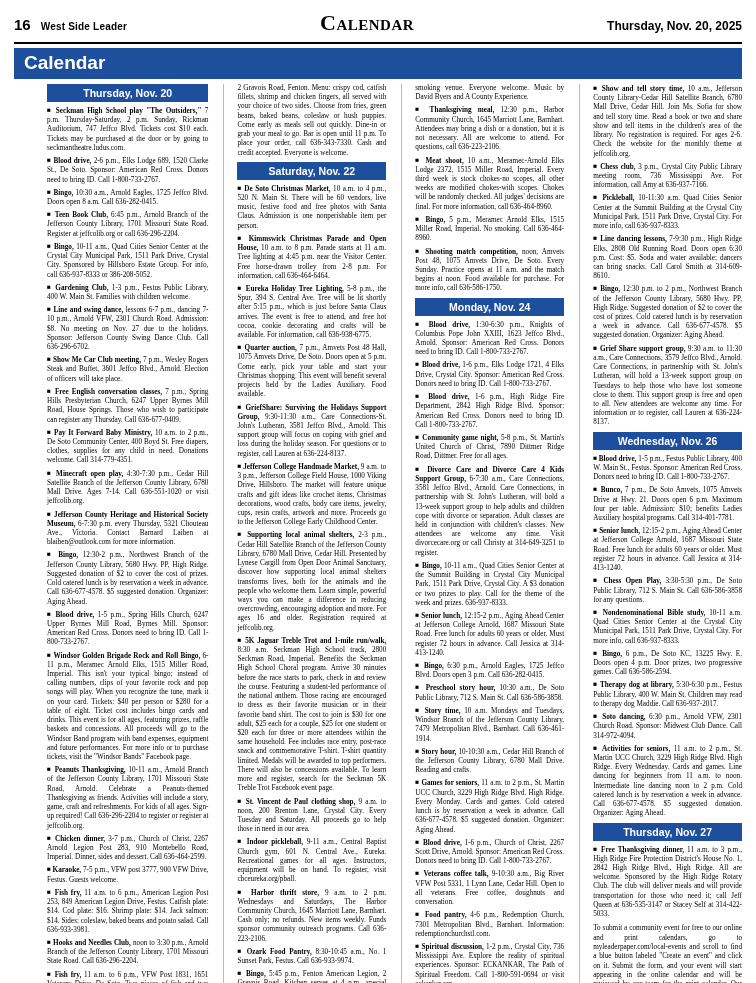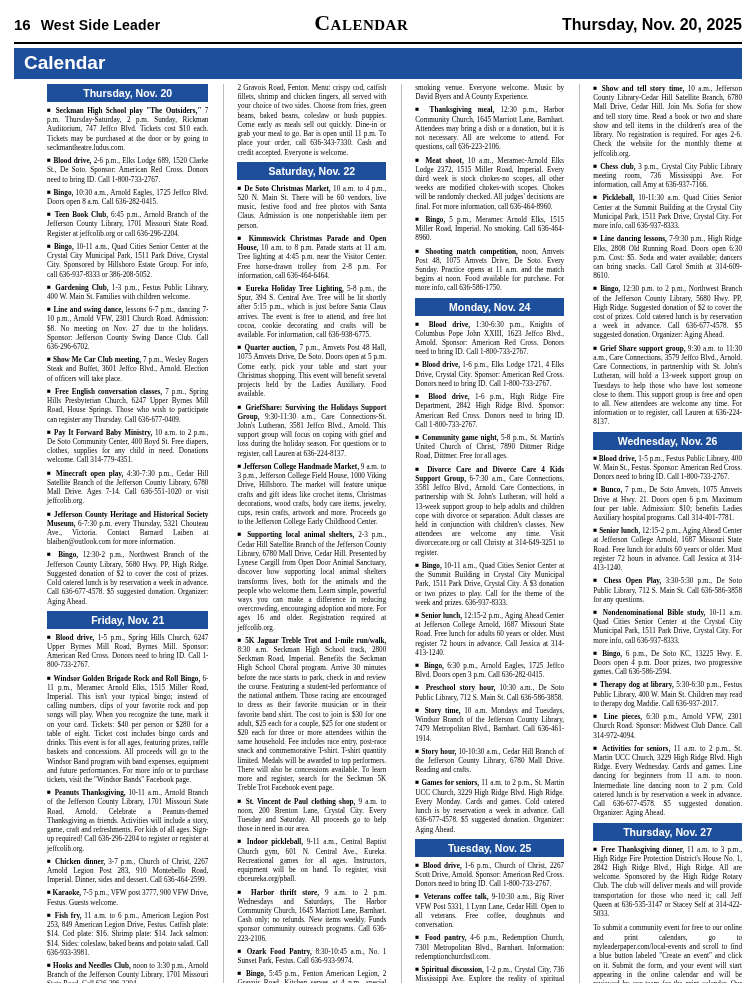--- a/index.html
+++ b/index.html
@@ -9,23 +9,23 @@
     background: #ffffff;
     font-family: "Liberation Serif", serif;
     color: #000;
   }
   .page { width:756px; min-height:983px; padding: 10px 14px 8px 14px; position:relative; }
 
   
   .masthead { display:flex; align-items:baseline; justify-content:space-between; padding-bottom:4px; }
   .mh-left { display:flex; align-items:baseline; gap:10px; }
   .mh-page { font-family:"Liberation Sans", sans-serif; font-weight:bold; font-size:15px; }
-  .mh-paper { font-family:"Liberation Sans", sans-serif; font-weight:bold; font-size:14px; letter-spacing:0.2px;}
+  .mh-paper { font-family:"Liberation Sans", sans-serif; font-weight:bold; font-size:10px; letter-spacing:0.2px;}
   .mh-center { font-family:"Liberation Serif", serif; font-size:22px; font-variant:small-caps; font-weight:bold; letter-spacing:0.5px; }
-  .mh-right { font-family:"Liberation Sans", sans-serif; font-weight:bold; font-size:16px; }
+  .mh-right { font-family:"Liberation Sans", sans-serif; font-weight:bold; font-size:12px; }
   .mh-rule { border-top:2px solid #000; margin-top:2px; }
 
   
   .section-banner {
     background:#1d4f9c; color:#fff; font-family:"Liberation Sans", sans-serif;
     font-weight:bold; font-size:19px; padding:4px 10px; margin-top:4px;
   }
   .banner-rule { border-bottom:1px solid #1d4f9c; margin-bottom:4px; }
 
   
@@ -76,21 +76,20 @@
         <p class="item"><span class="bullet">■ </span><span class="lead">Teen Book Club,</span><span> 6:45 p.m., Arnold Branch of the Jefferson County Library, 1701 Missouri State Road. Register at jeffcolib.org or call 636-296-2204.</span></p>
         <p class="item"><span class="bullet">■ </span><span class="lead">Bingo,</span><span> 10-11 a.m., Quad Cities Senior Center at the Crystal City Municipal Park, 1511 Park Drive, Crystal City. Sponsored by Hillsboro Estate Group. For info, call 636-937-8333 or 386-208-5052.</span></p>
         <p class="item"><span class="bullet">■ </span><span class="lead">Gardening Club,</span><span> 1-3 p.m., Festus Public Library, 400 W. Main St. Families with children welcome.</span></p>
         <p class="item"><span class="bullet">■ </span><span class="lead">Line and swing dance,</span><span> lessons 6-7 p.m., dancing 7-10 p.m., Arnold VFW, 2301 Church Road. Admission: $8. No meeting on Nov. 27 due to the holidays. Sponsor: Jefferson County Swing Dance Club. Call 636-296-6702.</span></p>
         <p class="item"><span class="bullet">■ </span><span class="lead">Show Me Car Club meeting,</span><span> 7 p.m., Wesley Rogers Steak and Buffet, 3601 Jeffco Blvd., Arnold. Election of officers will take place.</span></p>
         <p class="item"><span class="bullet">■ </span><span class="lead">Free English conversation classes,</span><span> 7 p.m., Spring Hills Presbyterian Church, 6247 Upper Byrnes Mill Road, House Springs. Those who wish to participate can register any Thursday. Call 636-677-0409.</span></p>
         <p class="item"><span class="bullet">■ </span><span class="lead">Pay It Forward Baby Ministry,</span><span> 10 a.m. to 2 p.m., De Soto Community Center, 400 Boyd St. Free diapers, clothes, supplies for any child in need. Donations welcome. Call 314-779-4351.</span></p>
         <p class="item"><span class="bullet">■ </span><span class="lead">Minecraft open play,</span><span> 4:30-7:30 p.m., Cedar Hill Satellite Branch of the Jefferson County Library, 6780 Mall Drive. Ages 7-14. Call 636-551-1020 or visit jeffcolib.org.</span></p>
         <p class="item"><span class="bullet">■ </span><span class="lead">Jefferson County Heritage and Historical Society Museum,</span><span> 6-7:30 p.m. every Thursday, 5321 Chouteau Ave., Victoria. Contact Barnard Laiben at blaiben@outlook.com for more information.</span></p>
         <p class="item"><span class="bullet">■ </span><span class="lead">Bingo,</span><span> 12:30-2 p.m., Northwest Branch of the Jefferson County Library, 5680 Hwy. PP, High Ridge. Suggested donation of $2 to cover the cost of prizes. Cold catered lunch is by reservation a week in advance. Call 636-677-4578. $5 suggested donation. Organizer: Aging Ahead.</span></p>
-        <div class="daybar">Friday, Nov. 21</div>
         <p class="item"><span class="bullet">■ </span><span class="lead">Blood drive,</span><span> 1-5 p.m., Spring Hills Church, 6247 Upper Byrnes Mill Road, Byrnes Mill. Sponsor: American Red Cross. Donors need to bring ID. Call 1-800-733-2767.</span></p>
         <p class="item"><span class="bullet">■ </span><span class="lead">Windsor Golden Brigade Rock and Roll Bingo,</span><span> 6-11 p.m., Meramec Arnold Elks, 1515 Miller Road, Imperial. This isn't your typical bingo; instead of calling numbers, clips of your favorite rock and pop songs will play. When you recognize the tune, mark it on your card. Tickets: $40 per person or $280 for a table of eight. Ticket cost includes bingo cards and drinks. This event is for all ages, featuring prizes, raffle baskets and concessions. All proceeds will go to the Windsor Band program with band expenses, equipment and future performances. For more info or to purchase tickets, visit the "Windsor Bands" Facebook page.</span></p>
         <p class="item"><span class="bullet">■ </span><span class="lead">Peanuts Thanksgiving,</span><span> 10-11 a.m., Arnold Branch of the Jefferson County Library, 1701 Missouri State Road, Arnold. Celebrate a Peanuts-themed Thanksgiving as friends. Activities will include a story, game, craft and refreshments. For kids of all ages. Sign-up required! Call 636-296-2204 to register or register at jeffcolib.org.</span></p>
         <p class="item"><span class="bullet">■ </span><span class="lead">Chicken dinner,</span><span> 3-7 p.m., Church of Christ, 2267 Arnold Legion Post 283, 910 Montebello Road, Imperial. Dinner, sides and dessert. Call 636-464-2599.</span></p>
         <p class="item"><span class="bullet">■ </span><span class="lead">Karaoke,</span><span> 7-5 p.m., VFW post 3777, 900 VFW Drive, Festus. Guests welcome.</span></p>
         <p class="item"><span class="bullet">■ </span><span class="lead">Fish fry,</span><span> 11 a.m. to 6 p.m., American Legion Post 253, 849 American Legion Drive, Festus. Catfish plate: $14. Cod plate: $16. Shrimp plate: $14. Jack salmon: $14. Sides: coleslaw, baked beans and potato salad. Call 636-933-3981.</span></p>
         <p class="item"><span class="bullet">■ </span><span class="lead">Hooks and Needles Club,</span><span> noon to 3:30 p.m., Arnold Branch of the Jefferson County Library, 1701 Missouri State Road. Call 636-296-2204.</span></p>
         <p class="item"><span class="bullet">■ </span><span class="lead">Fish fry,</span><span> 11 a.m. to 6 p.m., VFW Post 1831, 1651 Veterans Drive, De Soto. Two pieces of fish and two sides for $11. Dine-in or carry out. For questions, call 636-586-9765.</span></p>
         <p class="item"><span class="bullet">■ </span><span class="lead">Fish fry,</span><span> 3-7 p.m., American Legion Post 400,</span></p>
       </div>
@@ -124,21 +123,20 @@
         <p class="item"><span class="bullet">■ </span><span class="lead">Blood drive,</span><span> 1-6 p.m., High Ridge Fire Department, 2842 High Ridge Blvd. Sponsor: American Red Cross. Donors need to bring ID. Call 1-800-733-2767.</span></p>
         <p class="item"><span class="bullet">■ </span><span class="lead">Community game night,</span><span> 5-8 p.m., St. Martin's United Church of Christ, 7890 Dittmer Ridge Road, Dittmer. Free for all ages.</span></p>
         <p class="item"><span class="bullet">■ </span><span class="lead">Divorce Care and Divorce Care 4 Kids Support Group,</span><span> 6-7:30 a.m., Care Connections, 3581 Jeffco Blvd., Arnold. Care Connections, in partnership with St. John's Lutheran, will hold a 13-week support group to help adults and children cope with divorce or separation. Adult classes are held in conjunction with children's classes. New attendees are welcome any time. Visit divorcecare.org or call Christy at 314-649-3251 to register.</span></p>
         <p class="item"><span class="bullet">■ </span><span class="lead">Bingo,</span><span> 10-11 a.m., Quad Cities Senior Center at the Summit Building in Crystal City Municipal Park, 1511 Park Drive, Crystal City. A $3 donation or two prizes to play. Call for the theme of the week and prizes. 636-937-8333.</span></p>
         <p class="item"><span class="bullet">■ </span><span class="lead">Senior lunch,</span><span> 12:15-2 p.m., Aging Ahead Center at Jefferson College Arnold, 1687 Missouri State Road. Free lunch for adults 60 years or older. Must register 72 hours in advance. Call Jessica at 314-413-1240.</span></p>
         <p class="item"><span class="bullet">■ </span><span class="lead">Bingo,</span><span> 6:30 p.m., Arnold Eagles, 1725 Jeffco Blvd. Doors open 3 p.m. Call 636-282-0415.</span></p>
         <p class="item"><span class="bullet">■ </span><span class="lead">Preschool story hour,</span><span> 10:30 a.m., De Soto Public Library, 712 S. Main St. Call 636-586-3858.</span></p>
         <p class="item"><span class="bullet">■ </span><span class="lead">Story time,</span><span> 10 a.m. Mondays and Tuesdays, Windsor Branch of the Jefferson County Library, 7479 Metropolitan Blvd., Barnhart. Call 636-461-1914.</span></p>
         <p class="item"><span class="bullet">■ </span><span class="lead">Story hour,</span><span> 10-10:30 a.m., Cedar Hill Branch of the Jefferson County Library, 6780 Mall Drive. Reading and crafts.</span></p>
         <p class="item"><span class="bullet">■ </span><span class="lead">Games for seniors,</span><span> 11 a.m. to 2 p.m., St. Martin UCC Church, 3229 High Ridge Blvd. High Ridge. Every Monday. Cards and games. Cold catered lunch is by reservation a week in advance. Call 636-677-4578. $5 suggested donation. Organizer: Aging Ahead.</span></p>
-        <div class="daybar">Tuesday, Nov. 25</div>
         <p class="item"><span class="bullet">■ </span><span class="lead">Blood drive,</span><span> 1-6 p.m., Church of Christ, 2267 Scott Drive, Arnold. Sponsor: American Red Cross. Donors need to bring ID. Call 1-800-733-2767.</span></p>
         <p class="item"><span class="bullet">■ </span><span class="lead">Veterans coffee talk,</span><span> 9-10:30 a.m., Big River VFW Post 5331, 1 Lynn Lane, Cedar Hill. Open to all veterans. Free coffee, doughnuts and conversation.</span></p>
         <p class="item"><span class="bullet">■ </span><span class="lead">Food pantry,</span><span> 4-6 p.m., Redemption Church, 7301 Metropolitan Blvd., Barnhart. Information: redemptionchurchstl.com.</span></p>
         <p class="item"><span class="bullet">■ </span><span class="lead">Spiritual discussion,</span><span> 1-2 p.m., Crystal City, 736 Mississippi Ave. Explore the reality of spiritual experiences. Sponsor: ECKANKAR, The Path of Spiritual Freedom. Call 1-800-591-0694 or visit eckankar.org.</span></p>
         <p class="item"><span class="bullet">■ </span><span class="lead">Stretch exercise,</span><span> 10:30 -11:30 a.m., Quad Cities Senior Center at the Crystal City Municipal Park, 1511 Park Drive, Crystal City. 636-937-8333.</span></p>
       </div>
       <div class="col">
         <p class="item"><span class="bullet">■ </span><span class="lead">Show and tell story time,</span><span> 10 a.m., Jefferson County Library-Cedar Hill Satellite Branch, 6780 Mall Drive, Cedar Hill. Join Ms. Sofia for show and tell story time. Read a book or two and share show and tell items in the children's area of the library. No registration is required. For ages 2-6. Check the website for the monthly theme at jeffcolib.org.</span></p>
         <p class="item"><span class="bullet">■ </span><span class="lead">Chess club,</span><span> 3 p.m., Crystal City Public Library meeting room, 736 Mississippi Ave. For information, call Amy at 636-937-7166.</span></p>
         <p class="item"><span class="bullet">■ </span><span class="lead">Pickleball,</span><span> 10-11:30 a.m. Quad Cities Senior Center at the Summit Building at the Crystal City Municipal Park, 1511 Park Drive, Crystal City. For more info, call 636-937-8333.</span></p>
@@ -146,21 +144,21 @@
         <p class="item"><span class="bullet">■ </span><span class="lead">Bingo,</span><span> 12:30 p.m. to 2 p.m., Northwest Branch of the Jefferson County Library, 5680 Hwy. PP, High Ridge. Suggested donation of $2 to cover the cost of prizes. Cold catered lunch is by reservation a week in advance. Call 636-677-4578. $5 suggested donation. Organizer: Aging Ahead.</span></p>
         <p class="item"><span class="bullet">■ </span><span class="lead">Grief Share support group,</span><span> 9:30 a.m. to 11:30 a.m., Care Connections, 3579 Jeffco Blvd., Arnold. Care Connections, in partnership with St. John's Lutheran, will hold a 13-week support group on Tuesdays to help those who have lost someone close to them. This support group is free and open to all. New attendees are welcome any time. For information or to register, call Lauren at 636-224-8137.</span></p>
         <div class="daybar">Wednesday, Nov. 26</div>
         <p class="item"><span class="bullet">■ </span><span class="lead">Blood drive,</span><span> 1-5 p.m., Festus Public Library, 400 W. Main St., Festus. Sponsor: American Red Cross. Donors need to bring ID. Call 1-800-733-2767.</span></p>
         <p class="item"><span class="bullet">■ </span><span class="lead">Bunco,</span><span> 7 p.m., De Soto Amvets, 1075 Amvets Drive at Hwy. 21. Doors open 6 p.m. Maximum four per table. Admission: $10; benefits Ladies Auxiliary hospital programs. Call 314-401-7781.</span></p>
         <p class="item"><span class="bullet">■ </span><span class="lead">Senior lunch,</span><span> 12:15-2 p.m., Aging Ahead Center at Jefferson College Arnold, 1687 Missouri State Road. Free lunch for adults 60 years or older. Must register 72 hours in advance. Call Jessica at 314-413-1240.</span></p>
         <p class="item"><span class="bullet">■ </span><span class="lead">Chess Open Play,</span><span> 3:30-5:30 p.m., De Soto Public Library, 712 S. Main St. Call 636-586-3858 for any questions.</span></p>
         <p class="item"><span class="bullet">■ </span><span class="lead">Nondenominational Bible study,</span><span> 10-11 a.m. Quad Cities Senior Center at the Crystal City Municipal Park, 1511 Park Drive, Crystal City. For more info, call 636-937-8333.</span></p>
         <p class="item"><span class="bullet">■ </span><span class="lead">Bingo,</span><span> 6 p.m., De Soto KC, 13225 Hwy. E. Doors open 4 p.m. Door prizes, two progressive games. Call 636-586-2594.</span></p>
         <p class="item"><span class="bullet">■ </span><span class="lead">Therapy dog at library,</span><span> 5:30-6:30 p.m., Festus Public Library, 400 W. Main St. Children may read to therapy dog Maddie. Call 636-937-2017.</span></p>
-        <p class="item"><span class="bullet">■ </span><span class="lead">Line pieces,</span><span> 6:30 p.m., Arnold VFW, 2301 Church Road. Sponsor: Midwest Club Dance. Call 314-972-4094.</span></p>
+        <p class="item"><span class="bullet">■ </span><span class="lead">Soto dancing,</span><span> 6:30 p.m., Arnold VFW, 2301 Church Road. Sponsor: Midwest Club Dance. Call 314-972-4094.</span></p>
         <p class="item"><span class="bullet">■ </span><span class="lead">Activities for seniors,</span><span> 11 a.m. to 2 p.m., St. Martin UCC Church, 3229 High Ridge Blvd. High Ridge. Every Wednesday. Cards and games. Line dancing for beginners from 11 a.m. to noon. Intermediate line dancing noon to 2 p.m. Cold catered lunch is by reservation a week in advance. Call 636-677-4578. $5 suggested donation. Organizer: Aging Ahead.</span></p>
         <div class="daybar">Thursday, Nov. 27</div>
         <p class="item"><span class="bullet">■ </span><span class="lead">Free Thanksgiving dinner,</span><span> 11 a.m. to 3 p.m., High Ridge Fire Protection District's House No. 1, 2842 High Ridge Blvd., High Ridge. All are welcome. Sponsored by the High Ridge Rotary Club. The club will deliver meals and will provide transportation for those who need it; call Jeff Queen at 636-535-3147 or Stacey Self at 314-422-5033.</span></p>
         <p class="footnote"><span>To submit a community event for free to our online and print calendars, go to myleaderpaper.com/local-events and scroll to find a blue button labeled "Create an event" and click on it. Submit the form, and your event will start appearing in the online calendar and will be reviewed by our team for the print calendar. Our online calendar system gives you the option to pay a fee to have the event listed in additional calendars and highlighted on the Leader's online calendar. Events that occur weekly are listed on a space-available basis. Only nonprofit events that are open to the public are eligible. For a full, complete listing, see myleaderpaper.com.</span></p>
       </div>
     </div>
 
 </div>
 
 </body></html>

